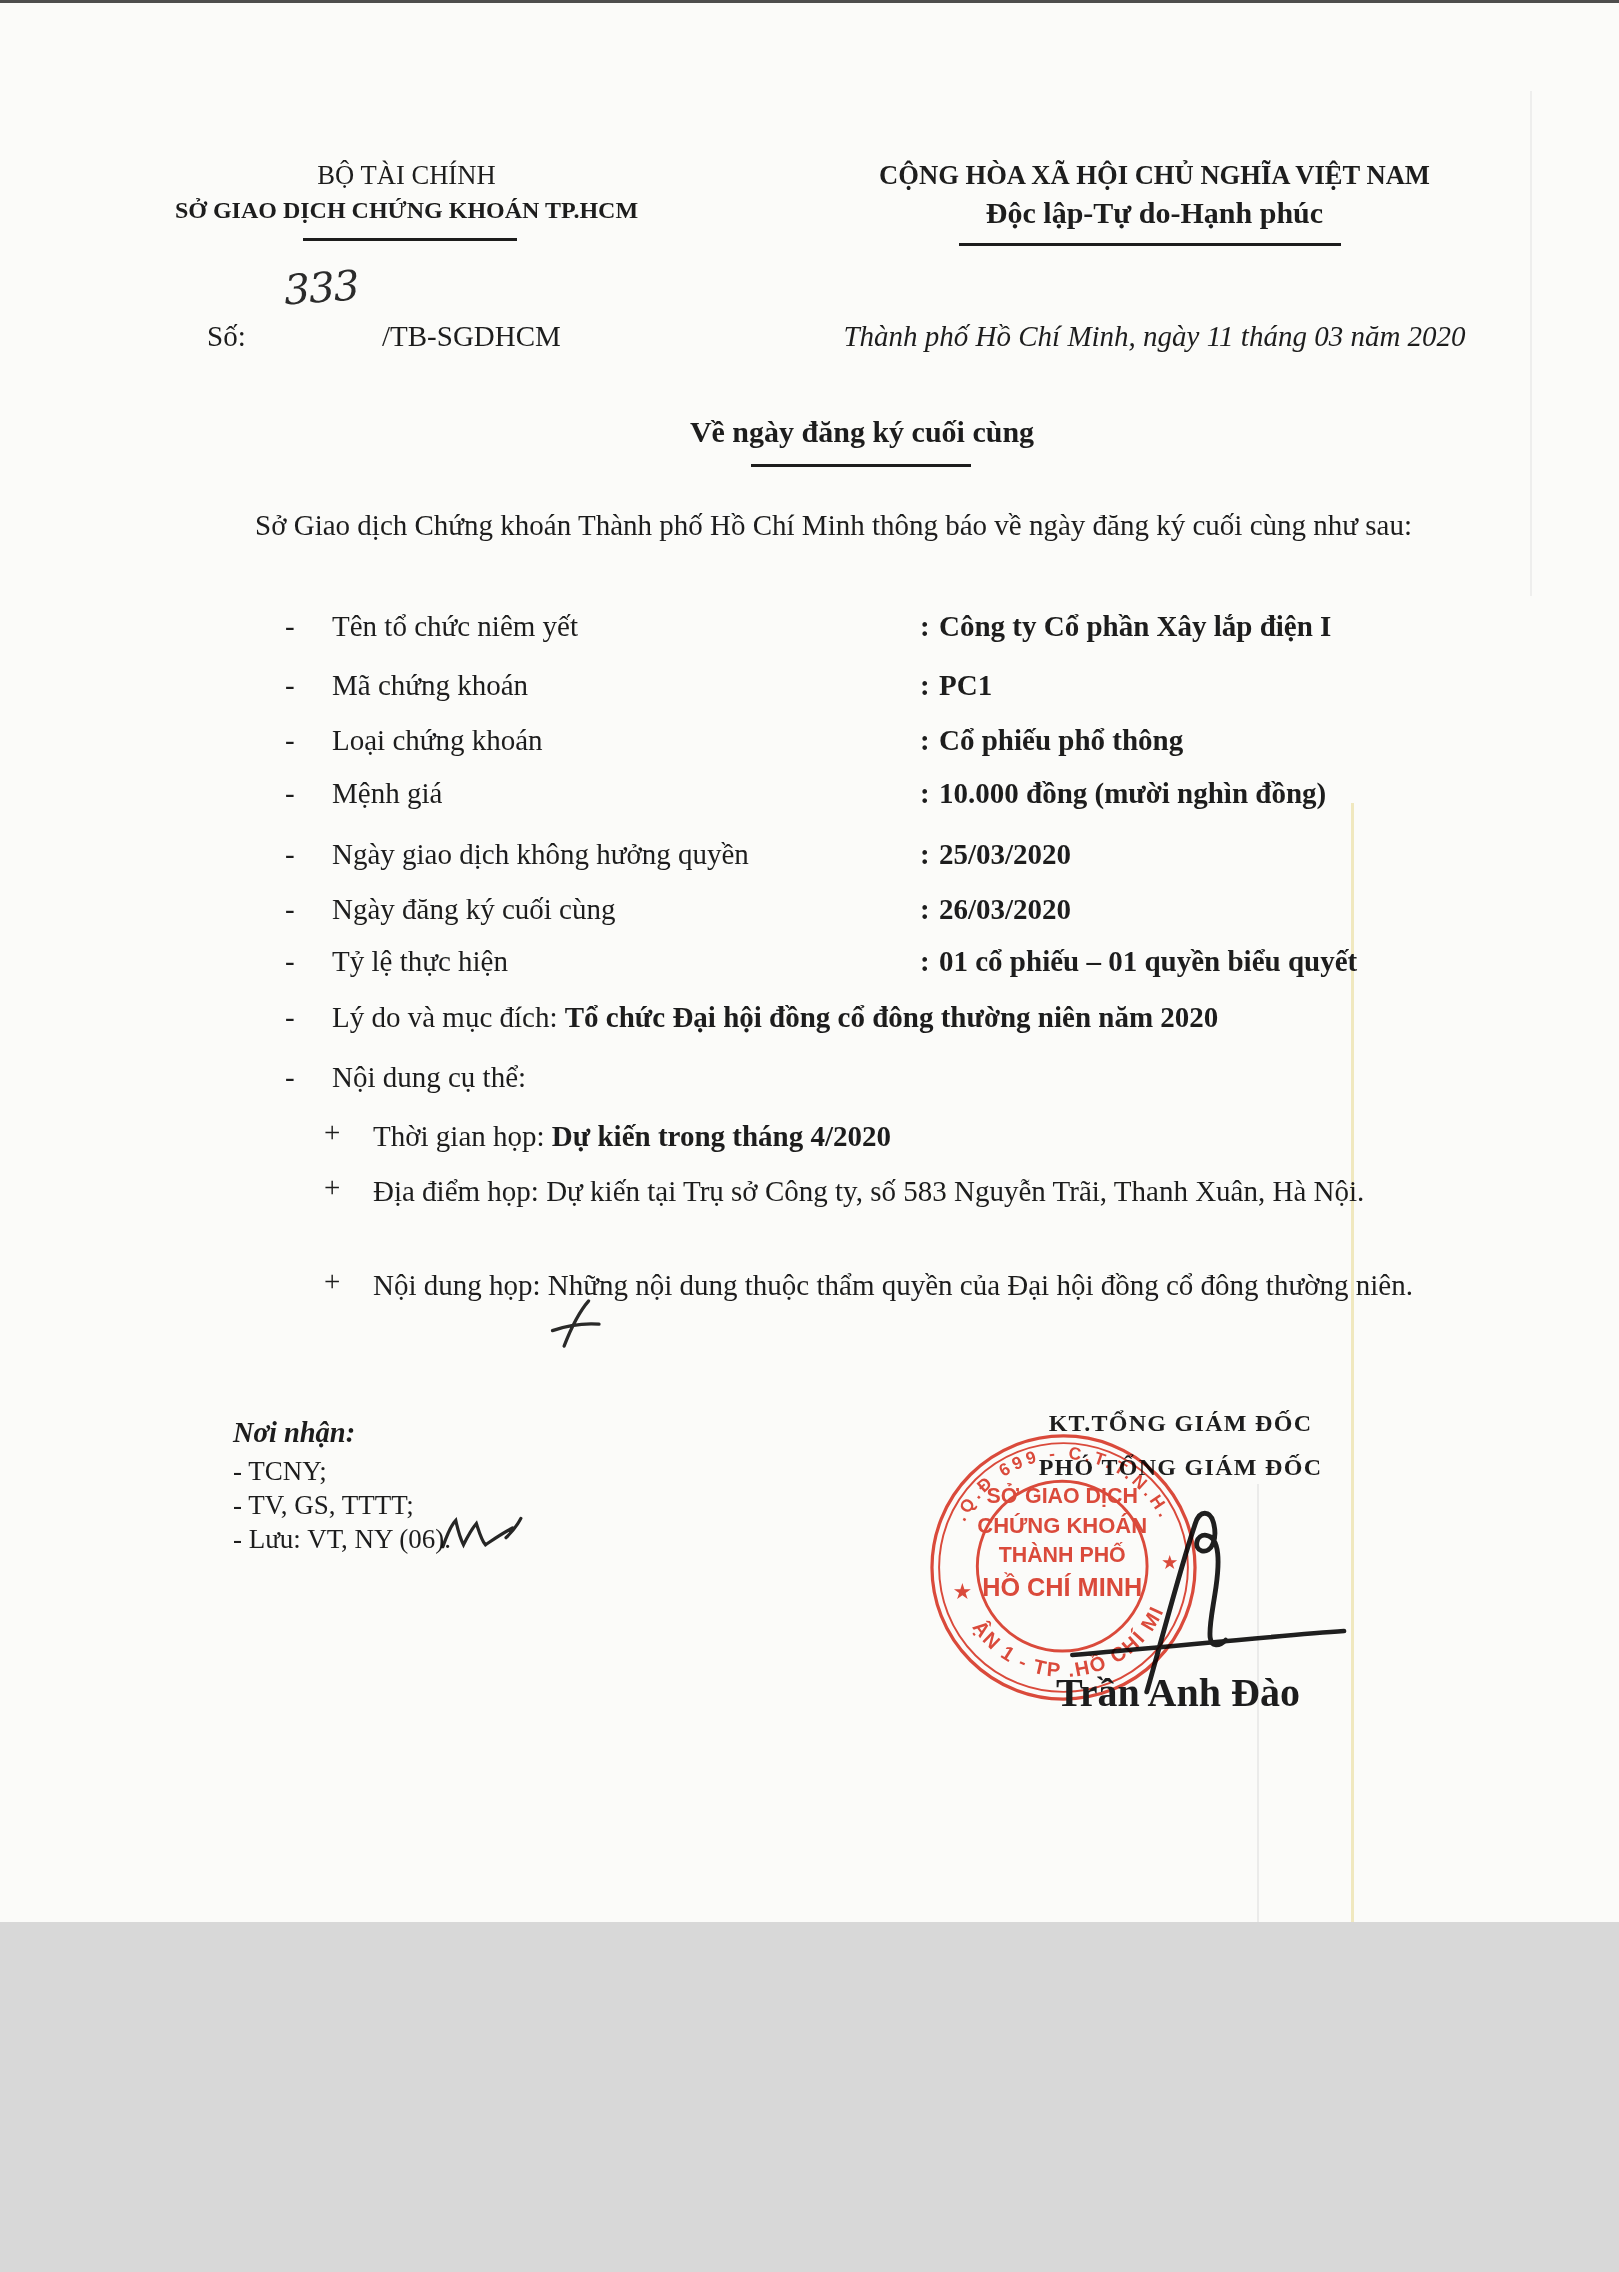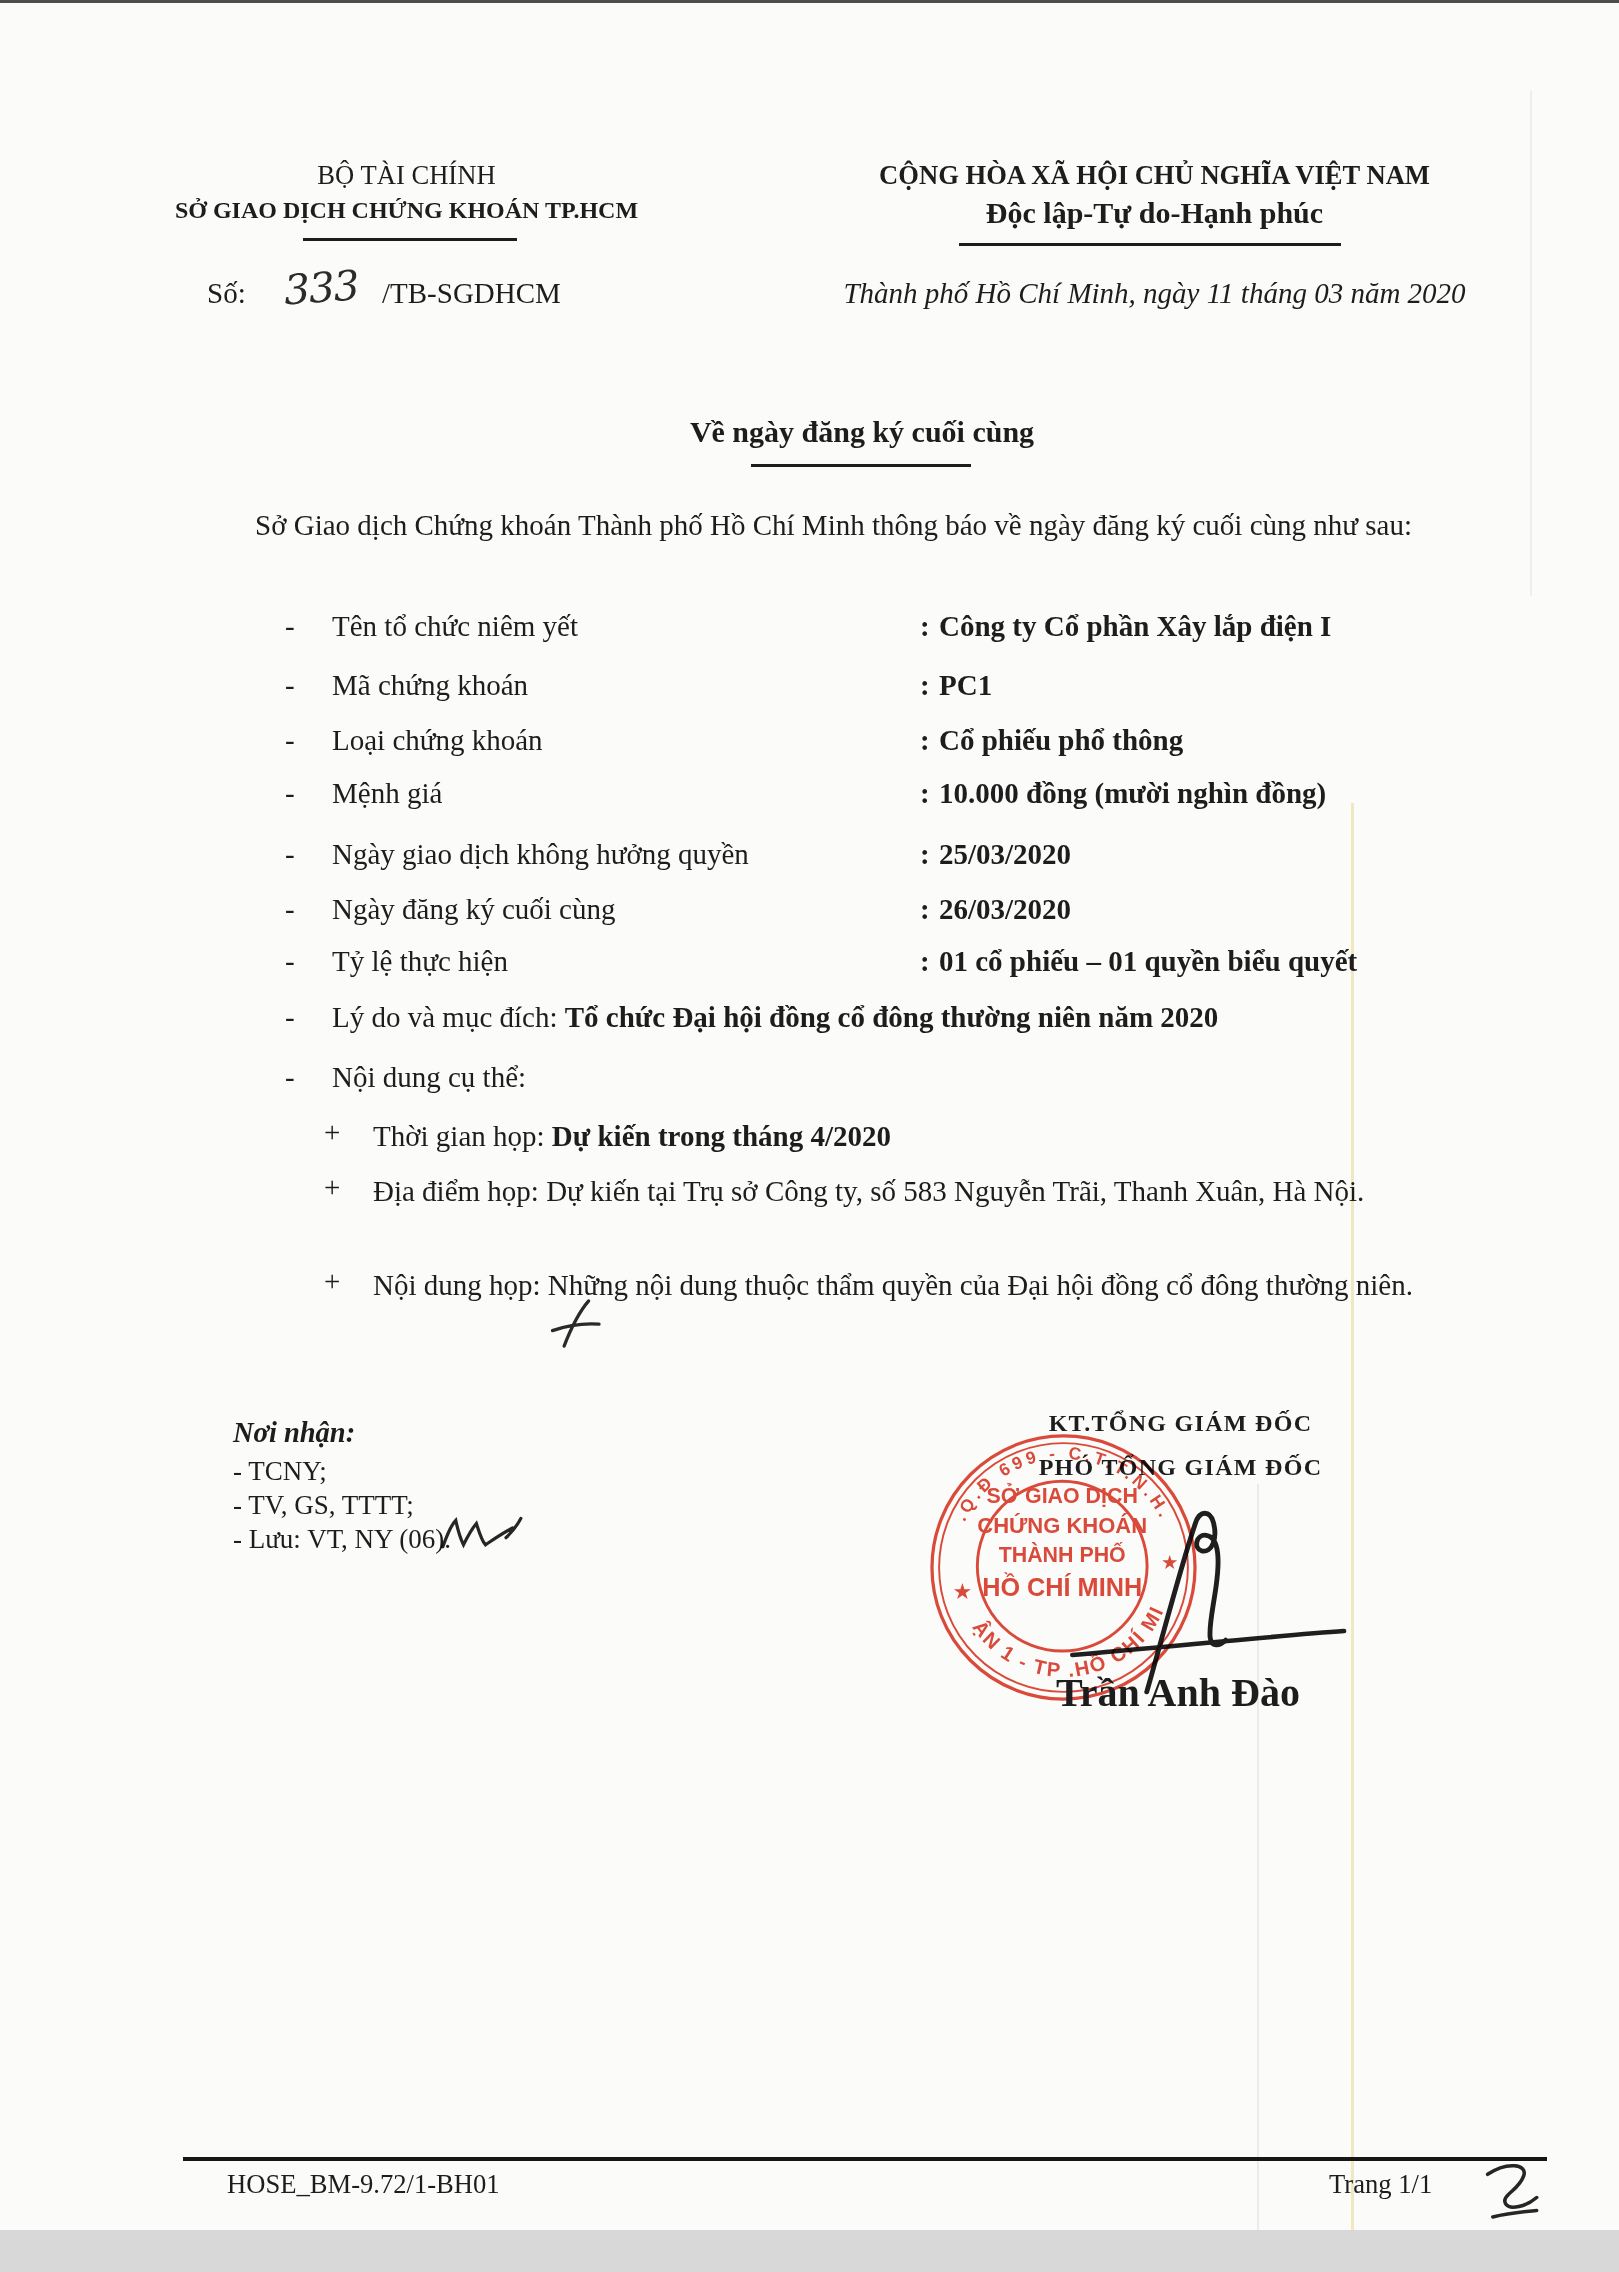--- a/index.html
+++ b/index.html
@@ -1,23 +1,23 @@
 <!DOCTYPE html>
 <html style="font-size:10.4px"><head>
 <meta charset="utf-8">
 <style>
   html,body{margin:0;padding:0;background:#d8d8d8;}
-  #page{position:relative;width:1620px;height:2230px;background:#fbfbf9;
+  #page{position:relative;width:1620px;height:1922px;background:#fbfbf9;
         font-family:"Liberation Serif",serif;color:#1d1d1d;overflow:hidden;}
   .abs{position:absolute;}
   .b{font-weight:bold;}
   .i{font-style:italic;}
   .ctr{text-align:center;}
   .hline{position:absolute;background:#1d1d1d;height:2.6px;} .fs41{font-size:26.6px;} .fs43{font-size:24px;}
-  .fs45{font-size:29px;} .fs46{font-size:30px;} .fs47{font-size:24px;}
+  .fs45{font-size:29px;margin-top:43px;} .fs46{font-size:30px;} .fs47{font-size:24px;}
   .fs50{font-size:40px;} .fs54{font-size:35px;}
   .li-row{position:absolute;left:0;width:1620px;height:41px;font-size:29px;}
   .li-dash{position:absolute;left:285px;}
   .li-label{position:absolute;left:332px;}
   .li-colon{position:absolute;left:920px;font-weight:bold;}
   .li-value{position:absolute;left:939px;font-weight:bold;white-space:nowrap;}
   .sub-row{position:absolute;left:0;width:1620px;font-size:29px;}
   .sub-marker{position:absolute;left:324px;top:0;}
   .sub-text{position:absolute;left:373px;width:1148px;line-height:40px;text-align:justify;}
   .para{position:absolute;left:217px;width:1294px;font-size:29px;line-height:41px;

